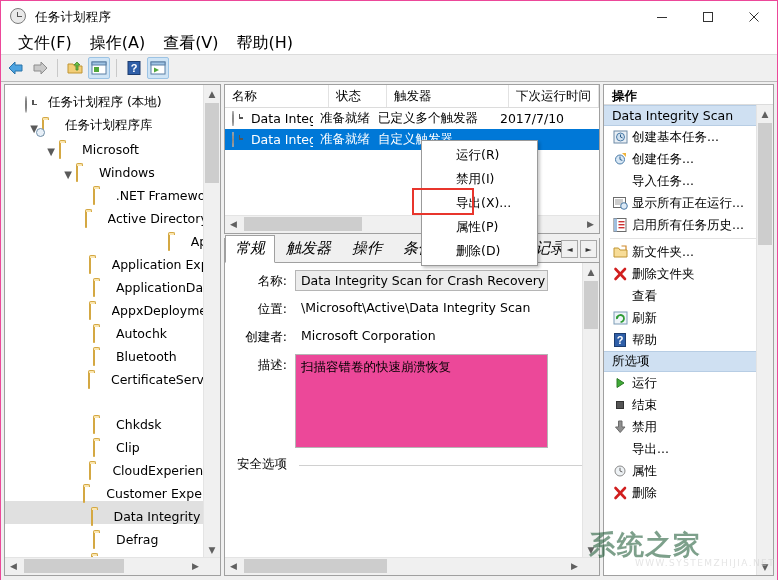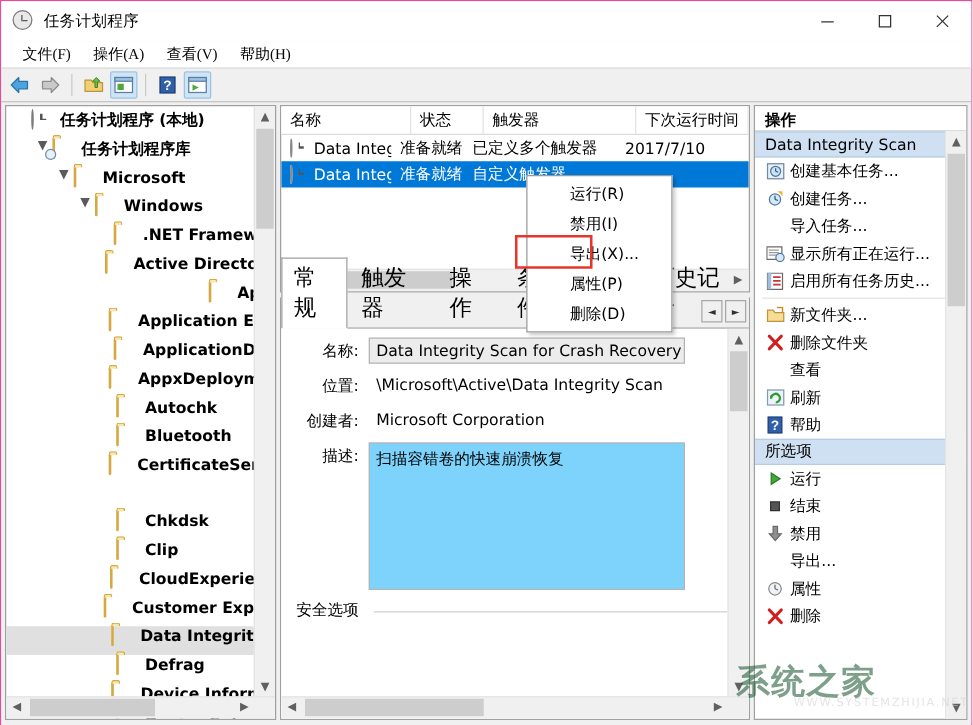--- a/index.html
+++ b/index.html
@@ -25,34 +25,34 @@
   }
   .title-ico .clk:before{
     content:"";position:absolute;left:7.5px;top:7.5px;width:4px;height:1.3px;background:#555;
   }
   .title-text{font-size:12.5px;color:#000;letter-spacing:.2px;}
   .wbtns{position:absolute;right:0;top:0;display:flex;height:32px;}
   .wbtn{width:46px;height:32px;display:flex;align-items:center;justify-content:center;color:#333;}
   .wbtn svg{display:block;}
   
   .menubar{height:21px;background:#fff;display:flex;align-items:center;padding-left:8px;}
-  .menubar .mi{padding:1px 9px 2px 9px;font-size:12px;color:#000;font-family:Liberation Serif, serif;}
+  .menubar .mi{padding:1px 9px 2px 9px;font-size:16px;color:#000;}
   
   .toolbar{height:26px;background:#f0f0f0;border-top:1px solid #dcdcdc;
            border-bottom:1px solid #b9b9b9;display:flex;align-items:center;padding-left:4px;gap:2px;}
   .tb-ico{width:22px;height:22px;display:flex;align-items:center;justify-content:center;}
   .tb-sep{width:1px;height:18px;background:#c9c9c9;margin:0 4px;}
   .tb-on{background:#cfe4f5;border:1px solid #9cc3e4;border-radius:2px;box-sizing:border-box;}
   
   .body{display:flex;height:calc(580px - 32px - 21px - 27px - 2px);background:#f0f0f0;}
   .pane{background:#fff;border:1px solid #a0a0a0;box-sizing:border-box;position:relative;}
   
   .left{width:236px;margin:2px 0 4px 3px;overflow:hidden;}
   .tree{padding:3px 0 0 0;position:relative;height:100%;box-sizing:border-box;}
-  .tnode{display:flex;align-items:flex-start;height:23px;white-space:nowrap;font-size:12.5px;padding-right:4px;font-weight:bold;}
+  .tnode{display:flex;align-items:flex-end;height:23px;white-space:nowrap;font-size:12.5px;padding-right:4px;}
   .tnode .exp{width:16px;display:flex;align-items:center;justify-content:center;color:#5a5a5a;font-size:10px;}
   .tnode .ficon{width:17px;height:14px;margin-right:6px;flex:0 0 auto;position:relative;}
   .folder{
     width:16px;height:13px;background:#fbe6b0;border:1px solid #d4a843;border-radius:1px 2px 2px 2px;
     box-sizing:border-box;position:relative;
   }
   .folder:before{
     content:"";position:absolute;left:-1px;top:-3px;width:7px;height:3px;
     background:#fbe6b0;border:1px solid #d4a843;border-bottom:none;border-radius:2px 2px 0 0;box-sizing:border-box;
   }
@@ -83,33 +83,33 @@
   .lrow .cc{padding-left:7px;box-sizing:border-box;overflow:hidden;display:flex;align-items:center;}
   .lrow.sel{background:#0078d7;color:#fff;}
   .task-ico{width:15px;height:15px;position:relative;flex:0 0 auto;margin-right:4px;}
   .task-ico .c{width:14px;height:14px;border-radius:50%;border:1.5px solid #8a8a8a;background:#eee;box-sizing:border-box;position:relative;}
   .task-ico .c:after{content:"";position:absolute;left:5.8px;top:2.6px;width:1.2px;height:4.4px;background:#555;}
   .task-ico .c:before{content:"";position:absolute;left:6.2px;top:6.4px;width:3.6px;height:1.2px;background:#555;}
   
   .detpane{flex:1;background:#f0f0f0;border:1px solid #a0a0a0;border-top:none;box-sizing:border-box;
            margin-top:4px;position:relative;display:flex;flex-direction:column;}
   .tabs{display:flex;height:24px;background:#f0f0f0;border-bottom:1px solid #a0a0a0;align-items:flex-end;position:relative;}
-  .tab{padding:3px 9px 4px 9px;font-size:18px;border:1px solid transparent;border-bottom:none;margin-right:1px;}
+  .tab{padding:3px 9px 4px 9px;font-size:15px;border:1px solid transparent;border-bottom:none;margin-right:1px;font-style:italic;}
   .tab.act{background:#fff;border-color:#a0a0a0;border-bottom:1px solid #fff;margin-bottom:-1px;}
   .tabnav{position:absolute;right:2px;top:2px;display:flex;gap:2px;}
   .tabnav .b{width:17px;height:18px;border:1px solid #a8a8a8;background:#f0f0f0;display:flex;
              align-items:center;justify-content:center;font-size:8px;color:#333;box-sizing:border-box;}
   .detbody{flex:1;background:#fff;position:relative;overflow:hidden;}
   .frow{display:flex;align-items:flex-start;margin:7px 0 0 0;}
   .flab{width:62px;text-align:right;padding-right:8px;font-size:12.5px;padding-top:3px;flex:0 0 auto;}
   .fval{background:#ececec;border:1px solid #b5b5b5;padding:2px 5px;font-size:12.5px;box-sizing:border-box;
         height:21px;line-height:16px;overflow:hidden;white-space:nowrap;}
   .fval.plain{background:transparent;border:none;padding-left:6px;}
-  .fdesc{background:#7dd3fc;border:1px solid #b5b5b5;padding:4px 5px;font-size:12.5px;box-sizing:border-box;
-         height:118px;overflow:hidden;}
+  .fdesc{background:#ec4899;border:1px solid #b5b5b5;padding:4px 5px;font-size:12.5px;box-sizing:border-box;
+         height:94px;overflow:hidden;}
   .grp{margin:8px 0 0 12px;font-size:12.5px;position:relative;}
   .grp .gline{position:absolute;left:62px;right:16px;top:9px;height:1px;background:#d0d0d0;}
   
   .right{width:186px;margin:2px 3px 4px 3px;background:#fff;border:1px solid #a0a0a0;
          box-sizing:border-box;position:relative;overflow:hidden;}
   .ahead{height:20px;background:#fff;border-bottom:1px solid #dcdcdc;padding:3px 0 0 8px;
          font-weight:bold;font-size:12.5px;box-sizing:border-box;}
   .agroup{height:21px;background:#cfe0f2;display:flex;align-items:center;padding:0 6px 0 8px;font-size:12.5px;
           border-top:1px solid #b7cde4;border-bottom:1px solid #b7cde4;box-sizing:border-box;}
   .agroup .chev{margin-left:auto;color:#2b4f7a;font-size:9px;}

